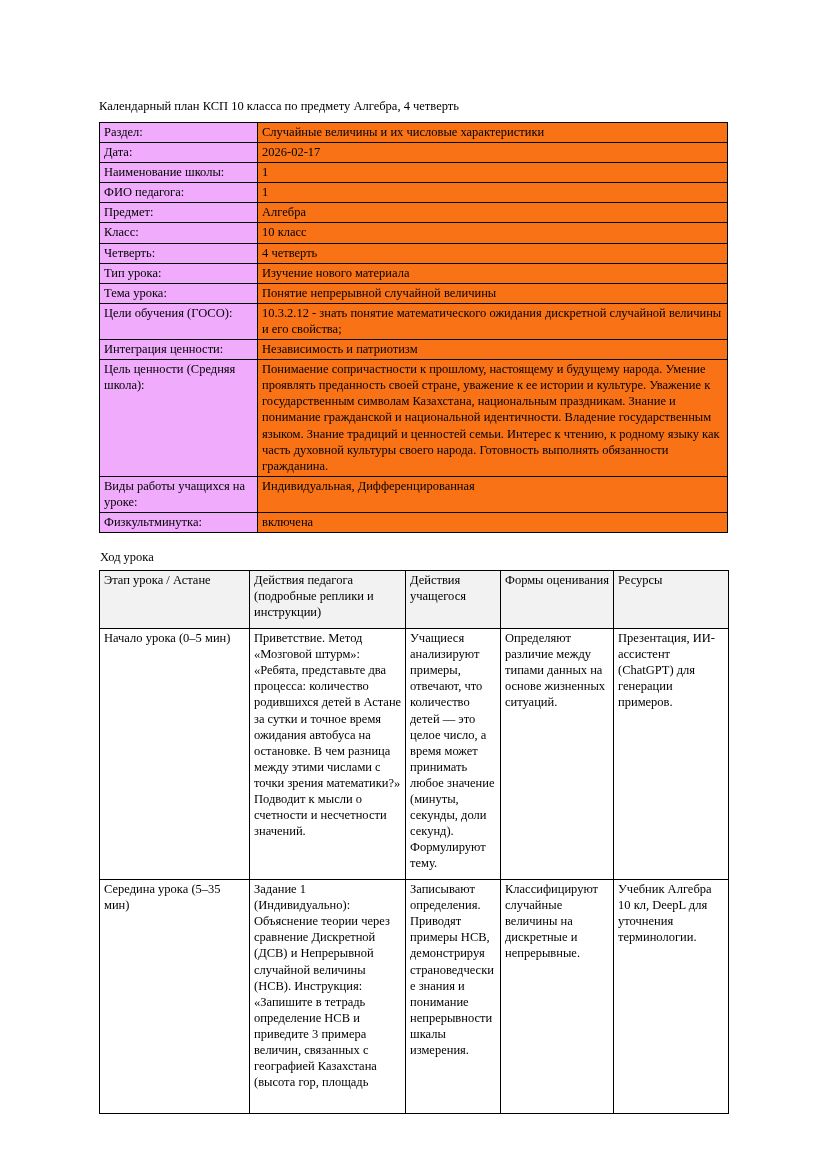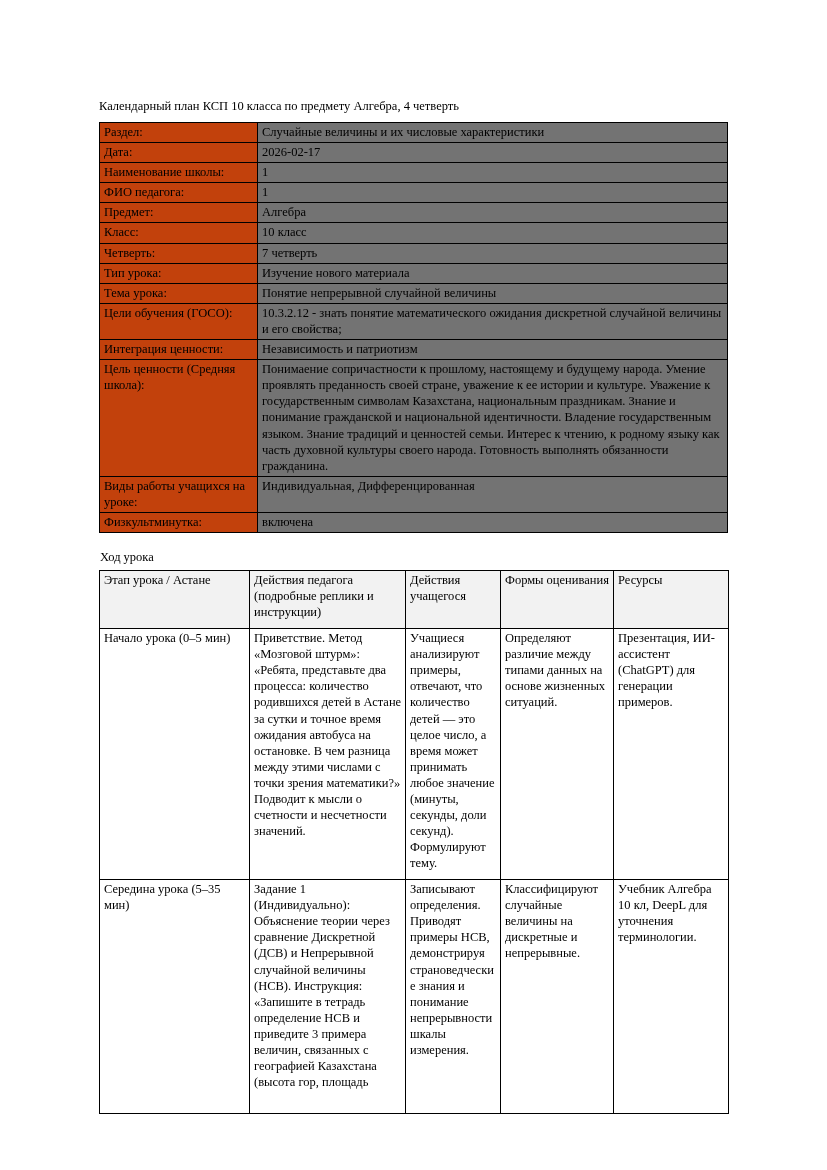--- a/index.html
+++ b/index.html
@@ -40,24 +40,24 @@
     text-align: left;
     font-weight: normal;
     line-height: 16.1px;
     word-wrap: break-word;
     overflow-wrap: break-word;
     hyphens: none;
   }
   
   .info-table td.label {
     width: 150px;
-    background: #c2410c;
+    background: #f0abfc;
   }
   .info-table td.value {
-    background: #737373;
+    background: #f97316;
   }
   .section-heading {
     font-size: 12.5px;
     line-height: 16px;
     margin: 16px 0 5px 1px;
   }
   
   .flow-table {
     width: 629px;
   }
@@ -105,21 +105,21 @@
       <tr>
         <td class="label">Предмет:</td>
         <td class="value">Алгебра</td>
       </tr>
       <tr>
         <td class="label">Класс:</td>
         <td class="value">10 класс</td>
       </tr>
       <tr>
         <td class="label">Четверть:</td>
-        <td class="value">7 четверть</td>
+        <td class="value">4 четверть</td>
       </tr>
       <tr>
         <td class="label">Тип урока:</td>
         <td class="value">Изучение нового материала</td>
       </tr>
       <tr>
         <td class="label">Тема урока:</td>
         <td class="value">Понятие непрерывной случайной величины</td>
       </tr>
       <tr>

